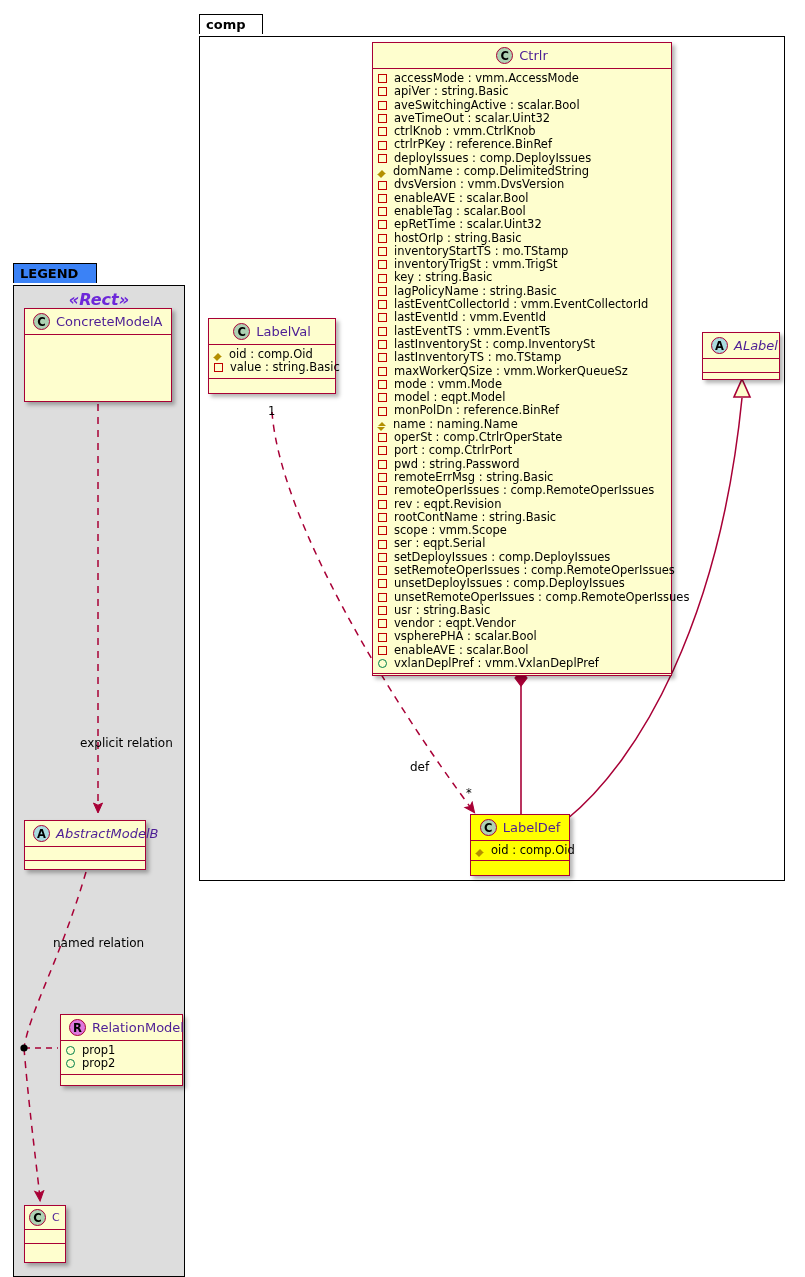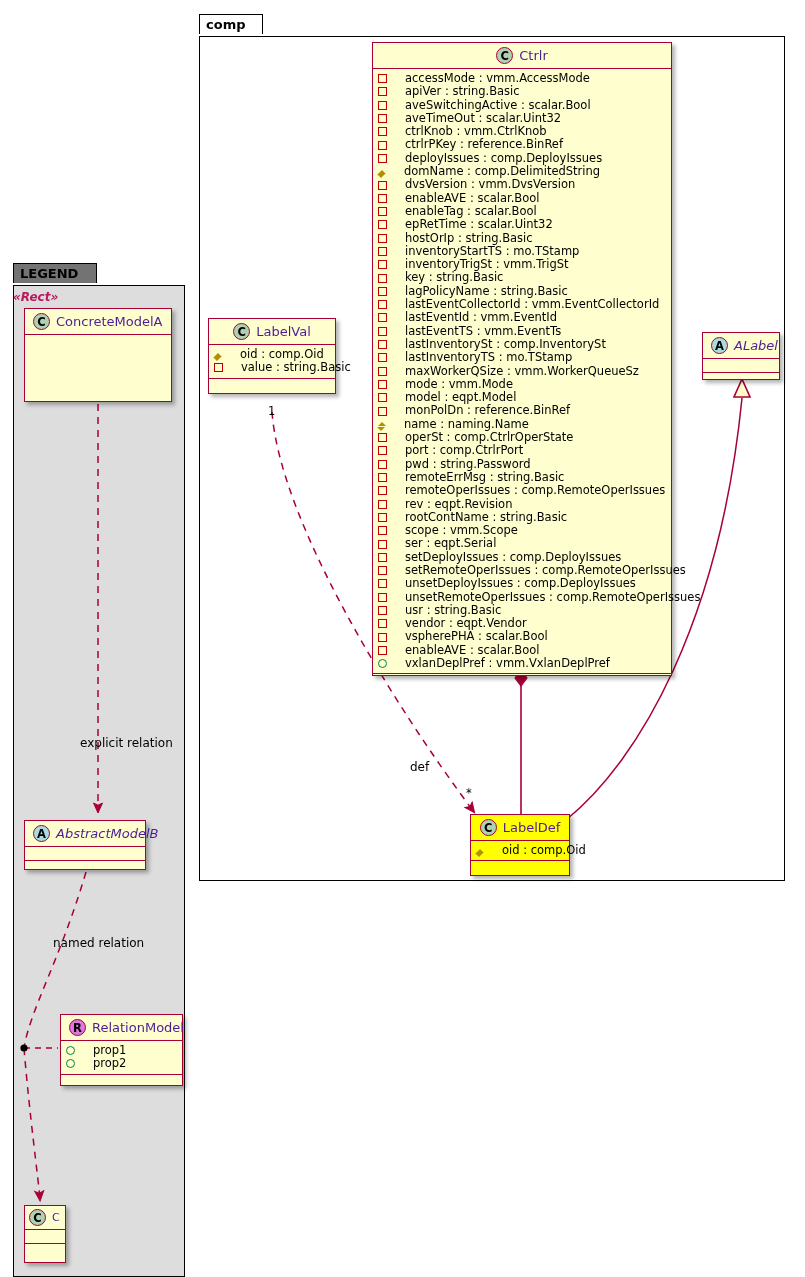--- a/index.html
+++ b/index.html
@@ -12,34 +12,34 @@
   .pkg{position:absolute;box-sizing:border-box;border:1.5px solid #000;background:#fff;}
   .pkg-tab{position:absolute;box-sizing:border-box;border:1.5px solid #000;border-bottom:none;
            background:#fff;font-size:13px;font-weight:bold;color:#000;
            padding:2px 16px 2px 6px;line-height:15px;}
   .pkg-tab .fold{position:absolute;right:0;top:0;width:0;height:0;
                  border-left:11px solid transparent;border-bottom:22px solid transparent;}
 
   
   .legend{position:absolute;box-sizing:border-box;border:1.5px solid #000;background:#dddddd;}
   .legend-tab{position:absolute;box-sizing:border-box;border:1.5px solid #000;border-bottom:none;
-              background:#737373;font-size:13px;font-weight:bold;color:#000;
+              background:#3b82f6;font-size:13px;font-weight:bold;color:#000;
               padding:2px 18px 2px 6px;line-height:15px;}
 
   
   .cls{position:absolute;box-sizing:border-box;border:1.5px solid #a80036;
        background:#fefece;box-shadow:3px 3px 4px rgba(0,0,0,.30);}
   .cls.hl{background:#ffff00;}
   .cls-head{display:flex;align-items:center;justify-content:center;gap:6px;
             padding:4px 8px;border-bottom:1.5px solid #a80036;}
   .cls-title{font-size:13px;color:#4c1d95;white-space:nowrap;}
   .cls-title.abs{font-style:italic;}
   .cls-body{padding:3px 6px 3px 5px;border-bottom:1.5px solid #a80036;}
   .cls-foot{height:8px;}
-  .attr{display:flex;align-items:center;gap:18px;font-size:11.5px;color:#000;
+  .attr{display:flex;align-items:center;gap:7px;font-size:11.5px;color:#000;
         line-height:13.3px;white-space:nowrap;}
 
   
   .badge{width:17px;height:17px;border-radius:50%;display:flex;align-items:center;
          justify-content:center;font-size:11.5px;font-weight:bold;color:#000;
          box-sizing:border-box;flex:0 0 auto;}
   .badge-C{background:#add1b2;border:1.5px solid #a80036;}
   .badge-A{background:#a9dcdf;border:1.5px solid #a80036;}
   .badge-R{background:#dd77dd;border:1.5px solid #a80036;}
 
@@ -47,22 +47,22 @@
   .mk{width:9px;height:9px;flex:0 0 auto;position:relative;}
   .mk.circle{border:1.3px solid #038048;border-radius:50%;box-sizing:border-box;}
   .mk.square{border:1.3px solid #c00000;box-sizing:border-box;}
   .mk.diamond{width:0;height:0;border:4.6px solid transparent;
               border-bottom-color:#b38f00;margin-top:-4px;}
   .mk.diamond:after{content:"";position:absolute;left:-4.6px;top:4.6px;width:0;height:0;
                     border:4.6px solid transparent;border-top-color:#b38f00;}
   .mk.triangle{width:0;height:0;border-left:4.6px solid transparent;
                border-right:4.6px solid transparent;border-bottom:8px solid #0d4fa8;}
 
-  .stereo{position:absolute;font-size:12px;font-style:italic;font-weight:bold;color:#be185d;
-          text-align:left;}
+  .stereo{position:absolute;font-size:16px;font-style:italic;font-weight:bold;color:#6d28d9;
+          text-align:center;}
 
   
   .elabel{position:absolute;font-size:12px;color:#000;white-space:nowrap;}
   .mult{position:absolute;font-size:11.5px;color:#000;}
 
   svg.edges{position:absolute;left:0;top:0;width:805px;height:1277px;
             pointer-events:none;overflow:visible;}
 </style>
 </head>
 <body>

